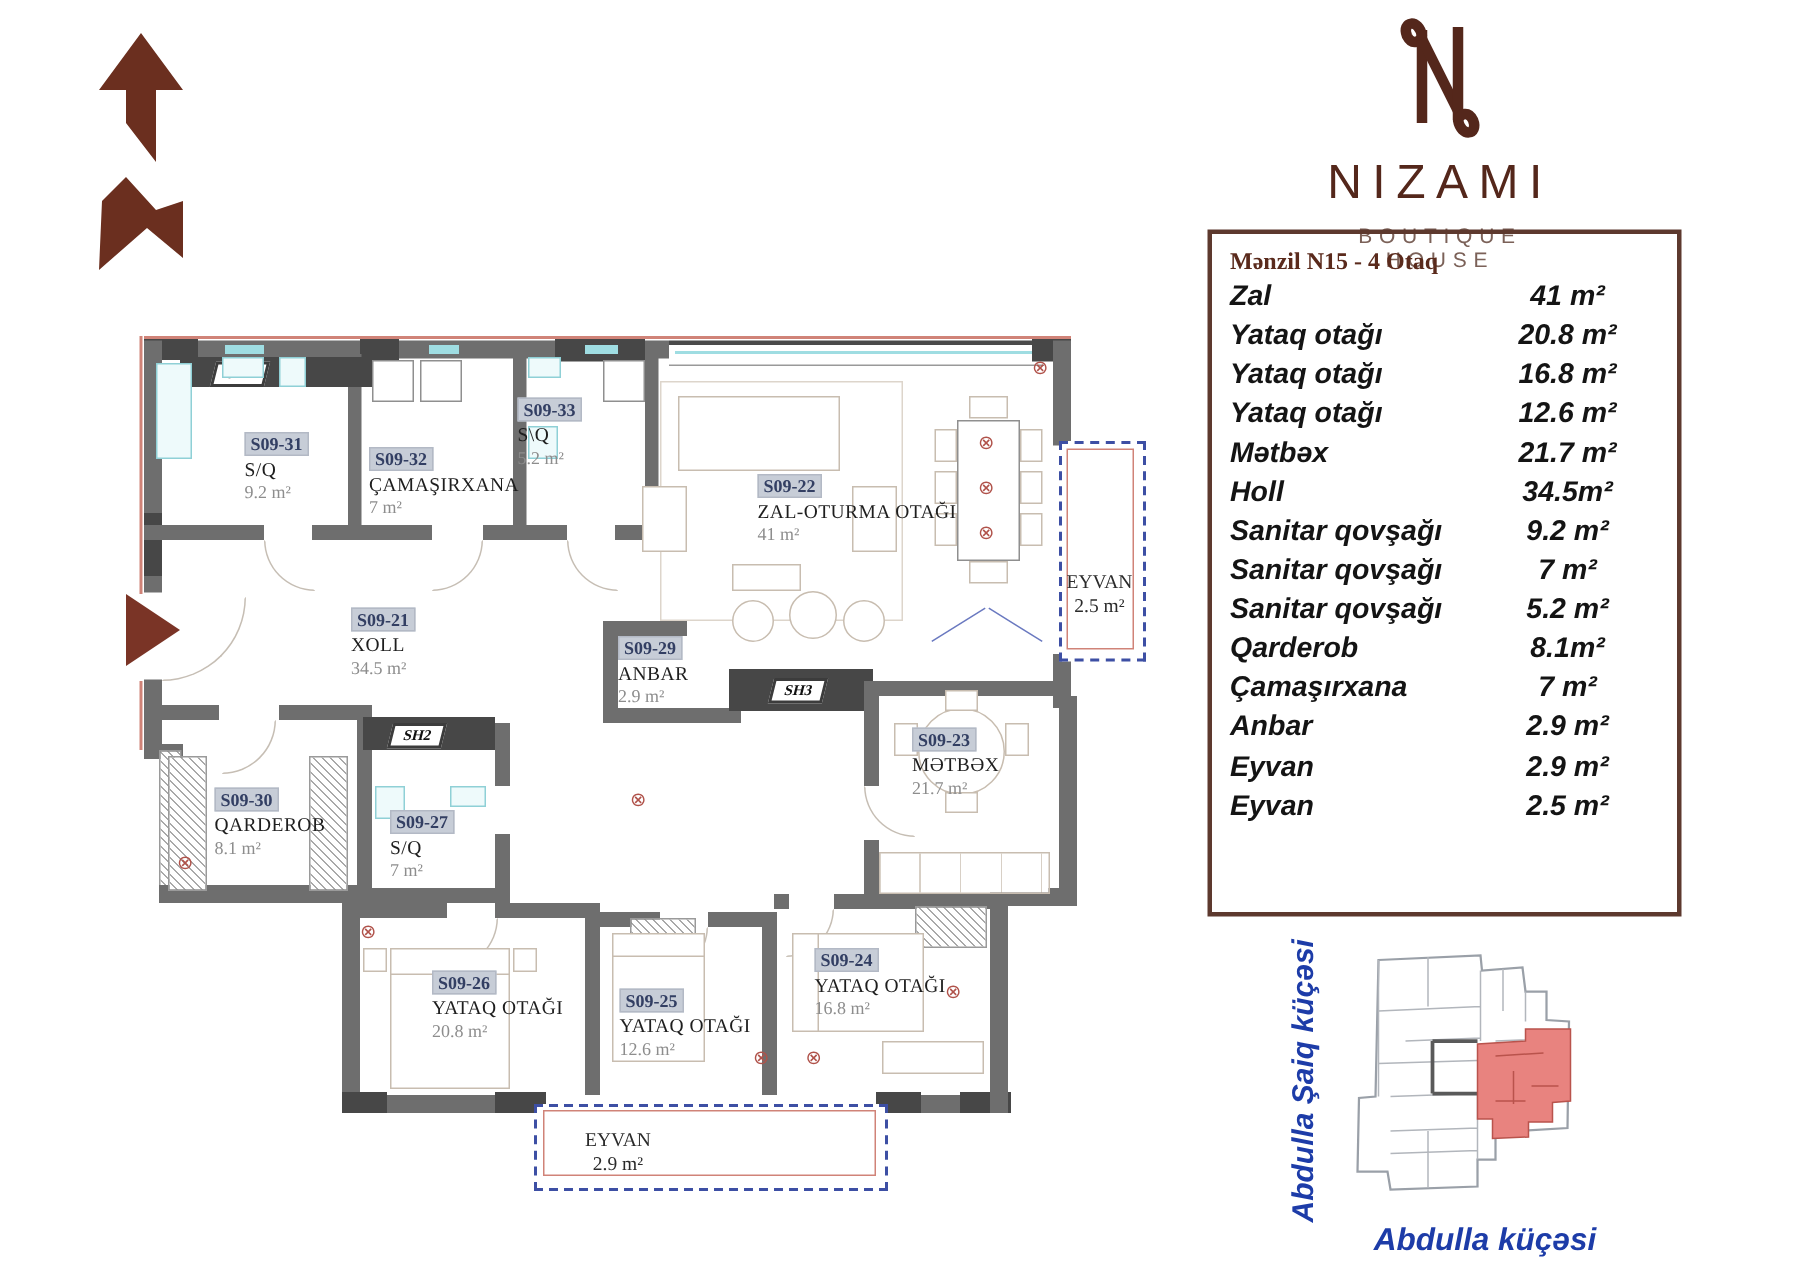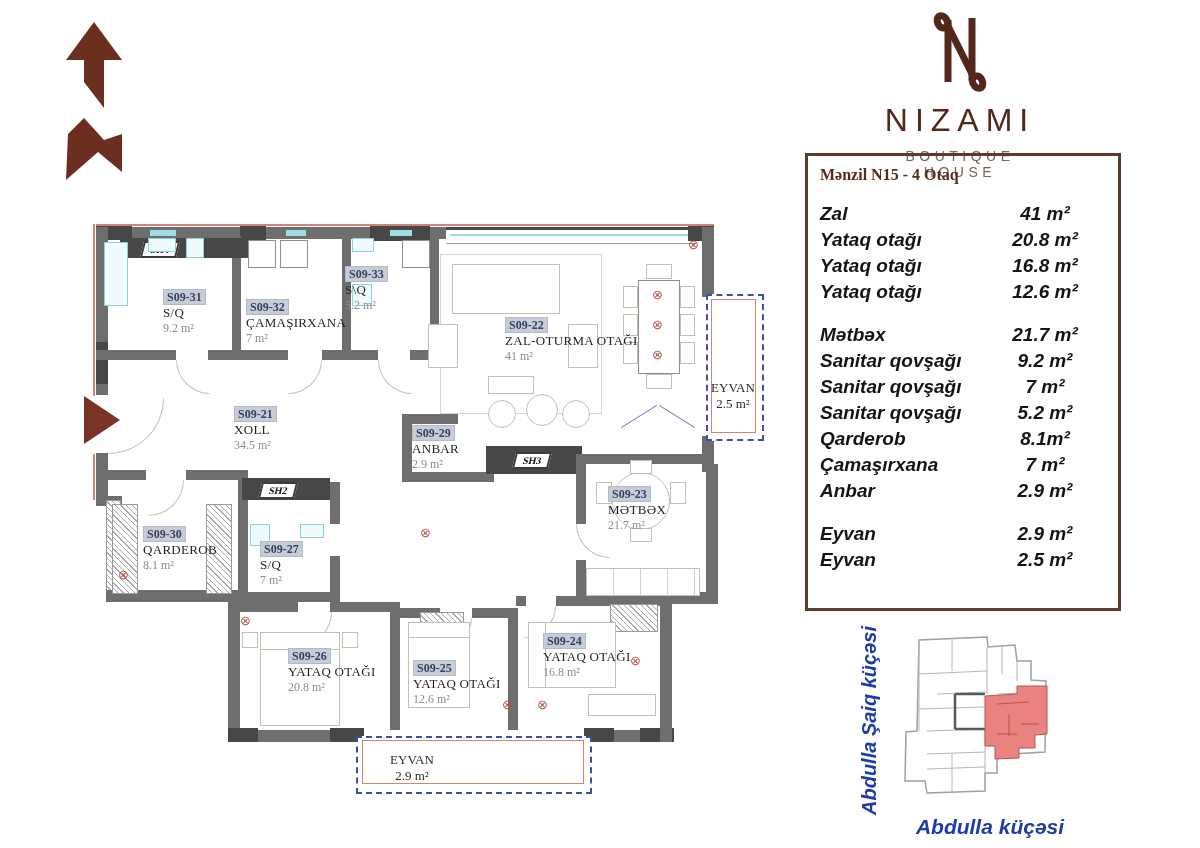--- a/index.html
+++ b/index.html
@@ -32,21 +32,21 @@
        font-size:13px;text-align:center;line-height:1.25;}
   
   #logo{position:absolute;left:880px;top:10px;width:160px;text-align:center;}
   #logo .name{font-size:32px;letter-spacing:7px;color:#54271b;margin-top:4px;}
   #logo .tag{font-size:14px;letter-spacing:4.5px;color:#7b6158;margin-top:9px;}
   
   #panel{position:absolute;left:805px;top:153px;width:316px;height:458px;
          border:3px solid #5d392e;box-sizing:border-box;padding:6px 14px 0 12px;}
   .ptitle{font-family:"Liberation Serif",serif;font-weight:bold;font-size:16px;color:#5a2a1c;margin-top:4px;}
   .psub  {font-family:"Liberation Serif",serif;font-weight:bold;font-size:20px;color:#5a2a1c;margin-top:12px;}
-  .grp{margin-top:17px;}
+  .grp{margin-top:1px;}
   .row{display:flex;align-items:center;height:26px;
        font-style:italic;font-weight:bold;font-size:19px;color:#141414;}
   .rname{flex:1;}
   .rarea{width:118px;text-align:center;}
   
   #street-left{position:absolute;left:858px;top:626px;width:28px;height:190px;
        writing-mode:vertical-rl;transform:rotate(180deg);
        font-weight:bold;font-style:italic;font-size:20px;color:#1d3ca8;text-align:center;}
   #street-bottom{position:absolute;left:880px;top:815px;width:220px;text-align:center;
        font-weight:bold;font-style:italic;font-size:21px;color:#1d3ca8;}
@@ -99,20 +99,24 @@
       <div class="row">
           <span class="rname">Yataq otağı</span>
           <span class="rarea">12.6 m²</span>
         </div>
     </div>
 
     <div class="grp">
       <div class="row">
           <span class="rname">Mətbəx</span>
           <span class="rarea">21.7 m²</span>
+        </div>
+      <div class="row">
+          <span class="rname">Holl</span>
+          <span class="rarea">34.5m²</span>
         </div>
       <div class="row">
           <span class="rname">Sanitar qovşağı</span>
           <span class="rarea">9.2 m²</span>
         </div>
       <div class="row">
           <span class="rname">Sanitar qovşağı</span>
           <span class="rarea">7 m²</span>
         </div>
       <div class="row">

